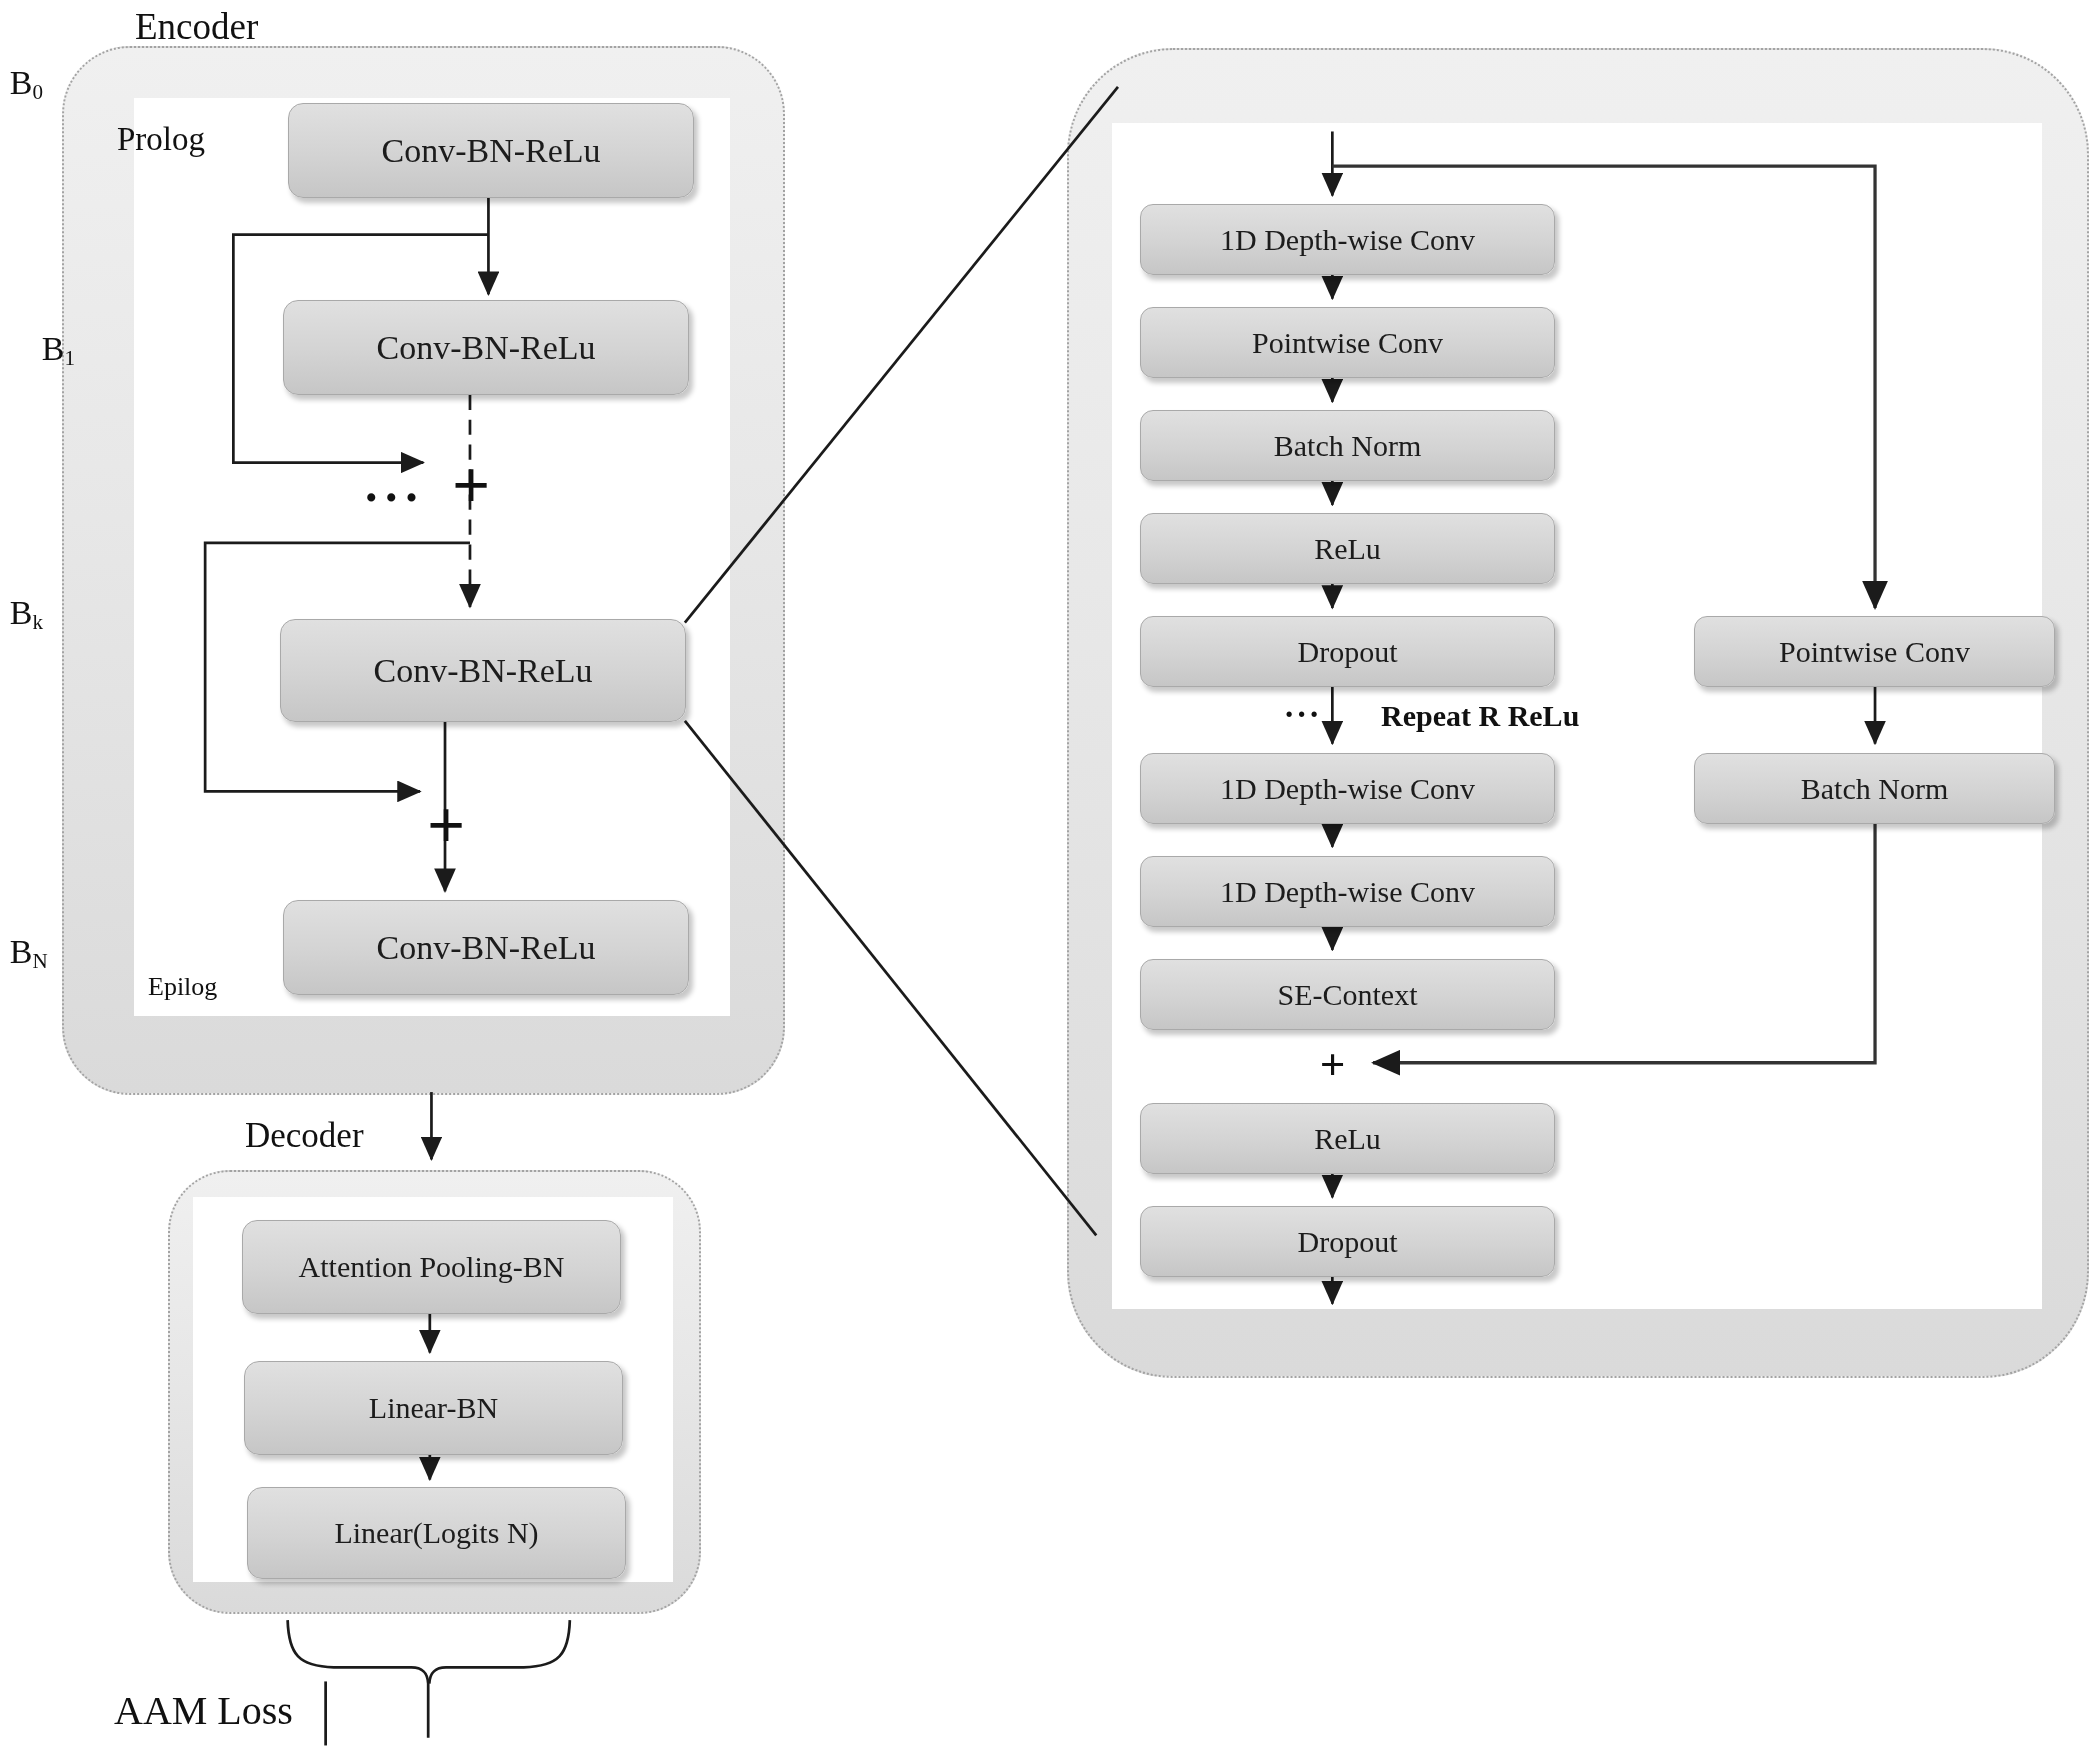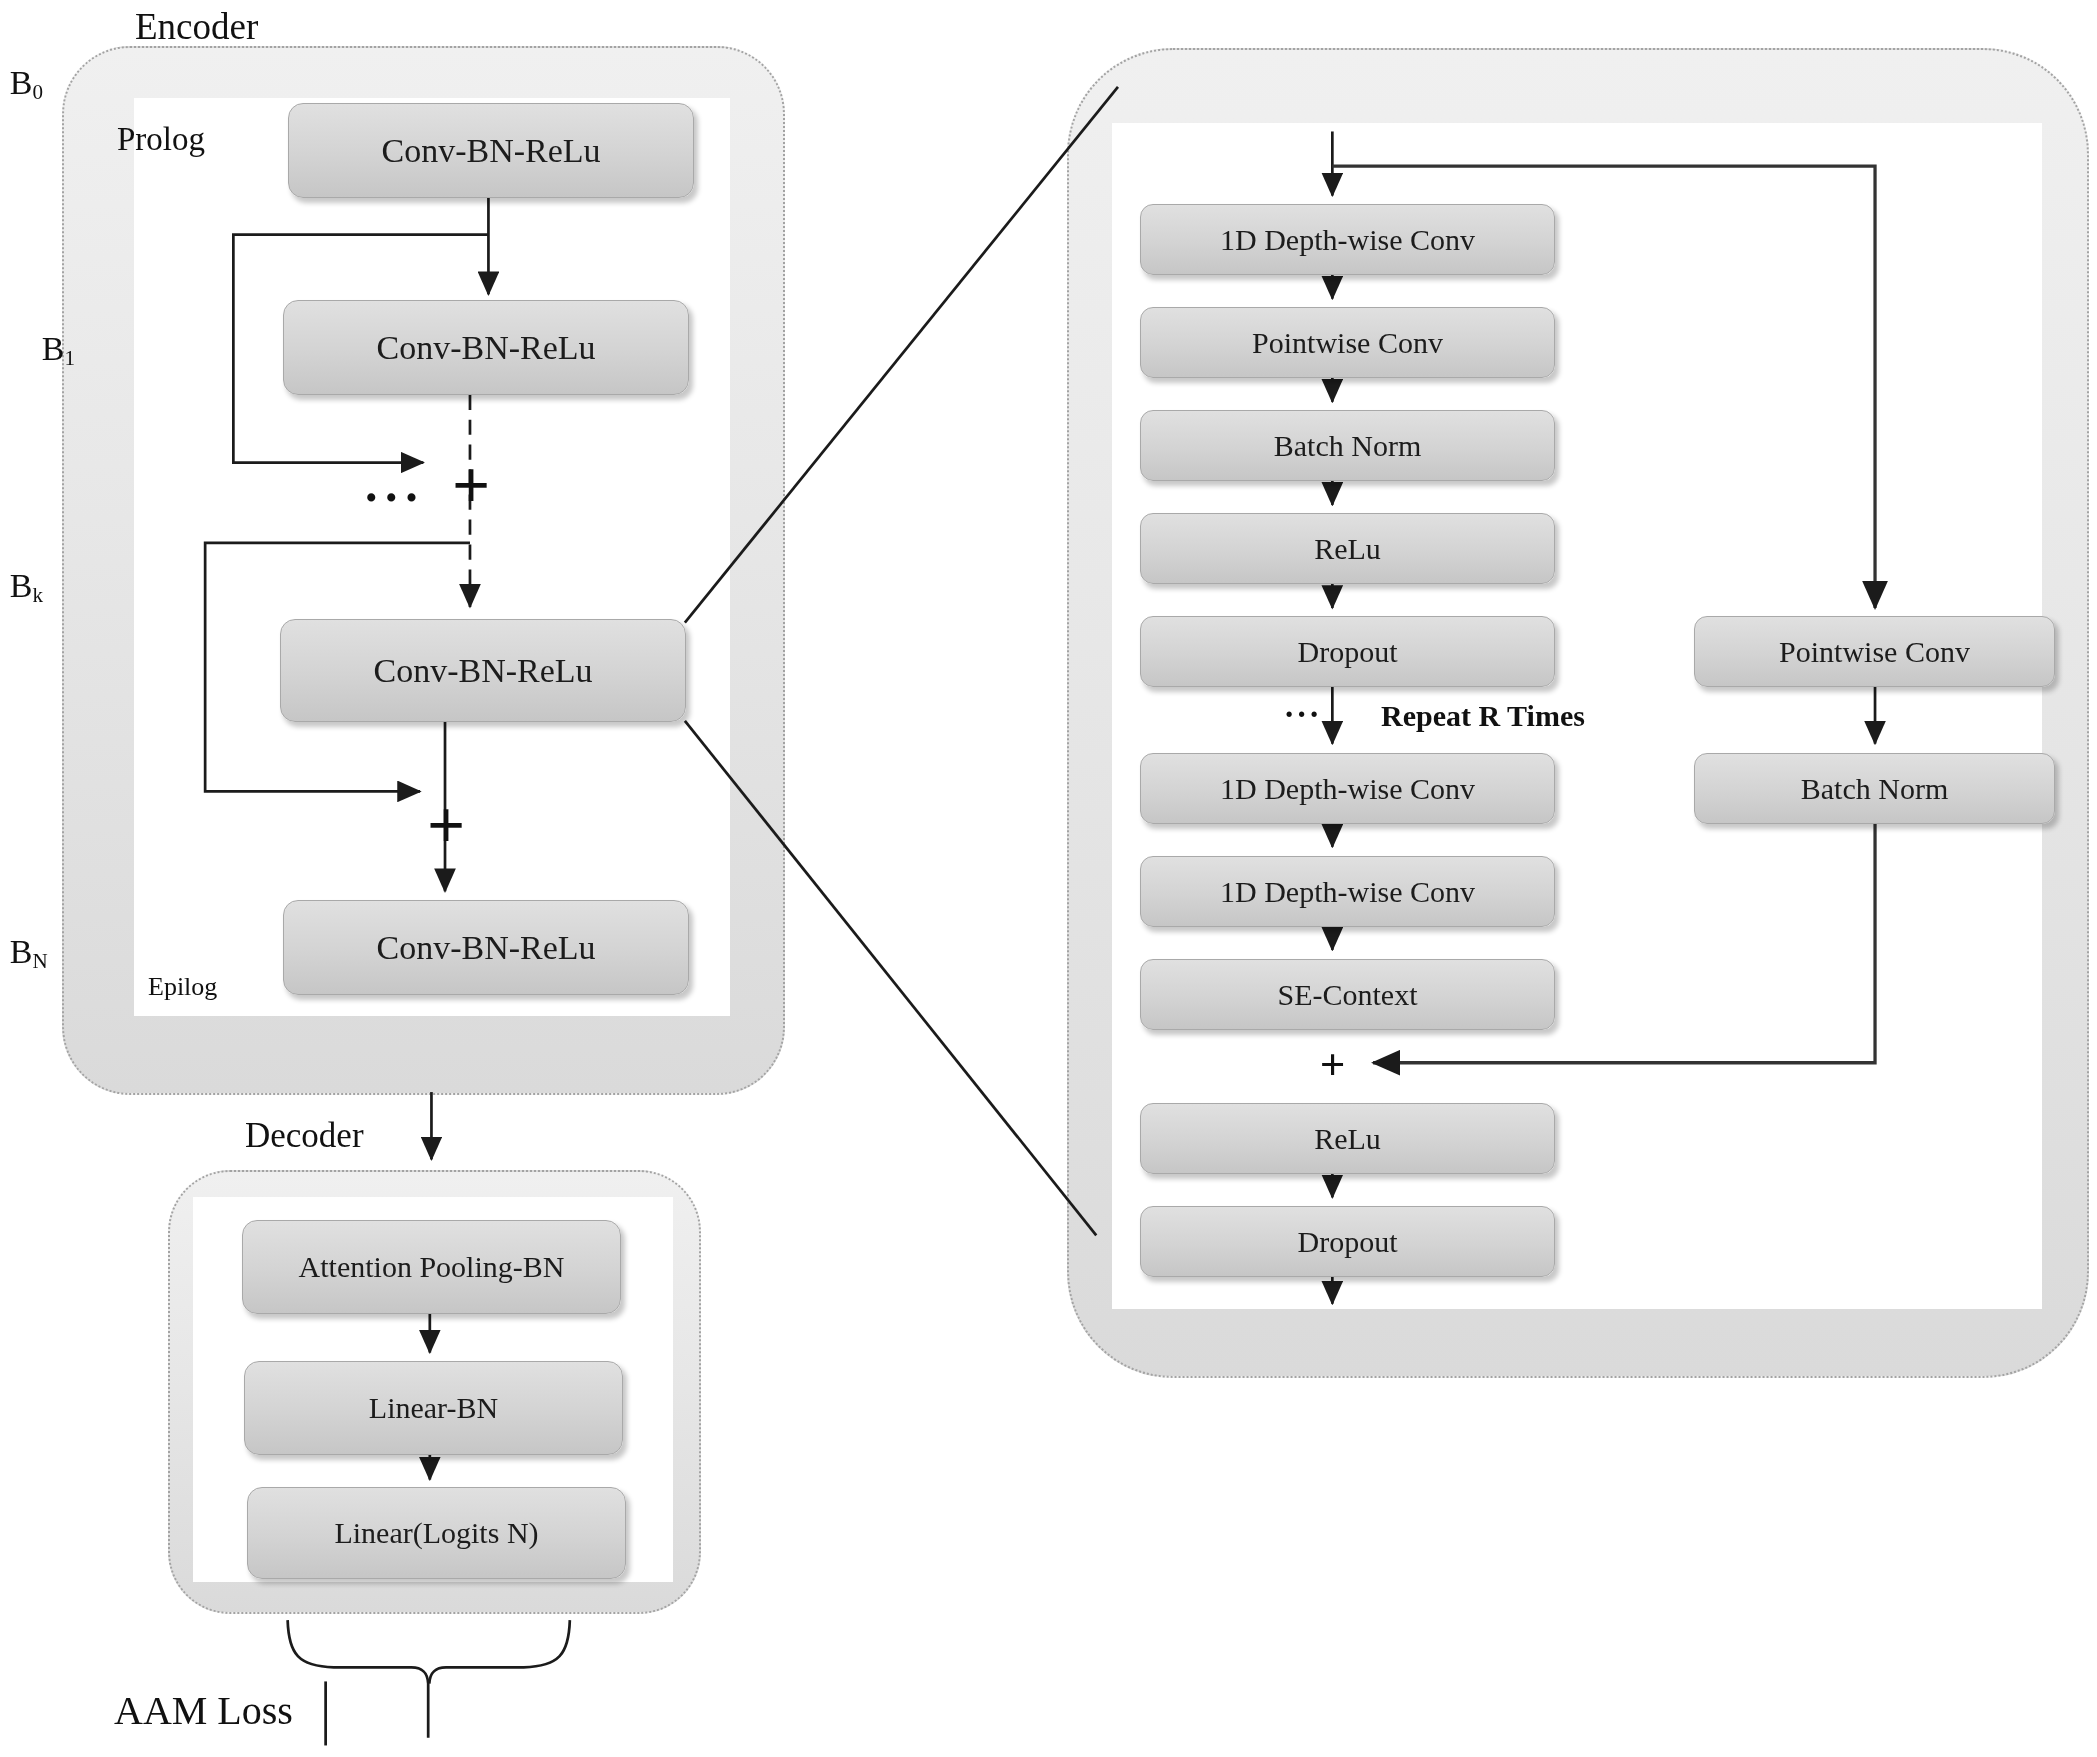--- a/index.html
+++ b/index.html
@@ -87,21 +87,21 @@
   <div class="lbl" style="left:135px;top:5.4px;font-size:37px;">
     <span>Encoder</span>
   </div>
 
   <div class="lbl" style="left:9.8px;top:64px;font-size:34px;">
     <span>B</span><span class="sub">0</span>
   </div>
   <div class="lbl" style="left:9.8px;top:330px;font-size:34px;margin-left:32px;">
     <span>B</span><span class="sub">1</span>
   </div>
-  <div class="lbl" style="left:9.8px;top:567px;font-size:34px;">
+  <div class="lbl" style="left:9.8px;top:594px;font-size:34px;">
     <span>B</span><span class="sub">k</span>
   </div>
   <div class="lbl" style="left:9.8px;top:933px;font-size:34px;">
     <span>B</span><span class="sub">N</span>
   </div>
 
   <div class="lbl" style="left:117px;top:121px;font-size:33px;">Prolog</div>
   <div class="lbl" style="left:148px;top:940px;font-size:26px;margin-top:32px;">Epilog</div>
 
   <div class="gblock" style="left:288px;top:103px;width:404px;height:93px;font-size:34px;">Conv-BN-ReLu</div>
@@ -126,21 +126,21 @@
   <div class="gblock" style="left:1140px;top:410px;width:413px;height:69px;font-size:30px;border-radius:13px;">Batch Norm</div>
   <div class="gblock" style="left:1140px;top:513px;width:413px;height:69px;font-size:30px;border-radius:13px;">ReLu</div>
   <div class="gblock" style="left:1140px;top:616px;width:413px;height:69px;font-size:30px;border-radius:13px;">Dropout</div>
   <div class="gblock" style="left:1140px;top:753px;width:413px;height:69px;font-size:30px;border-radius:13px;">1D Depth-wise Conv</div>
   <div class="gblock" style="left:1140px;top:856px;width:413px;height:69px;font-size:30px;border-radius:13px;">1D Depth-wise Conv</div>
   <div class="gblock" style="left:1140px;top:959px;width:413px;height:69px;font-size:30px;border-radius:13px;">SE-Context</div>
   <div class="gblock" style="left:1140px;top:1103px;width:413px;height:69px;font-size:30px;border-radius:13px;">ReLu</div>
   <div class="gblock" style="left:1140px;top:1206px;width:413px;height:69px;font-size:30px;border-radius:13px;">Dropout</div>
 
   <div class="dots" style="left:1285px;top:688px;font-size:33px;letter-spacing:4.3px;">...</div>
-  <div class="lbl" style="left:1381px;top:699px;font-size:30px;font-weight:600;">Repeat R Times</div>
+  <div class="lbl" style="left:1381px;top:699px;font-size:30px;font-weight:600;">Repeat R ReLu</div>
 
   <div class="plus" style="left:1304px;top:1035px;width:57px;height:57px;font-size:45px;">+</div>
 
   <div class="gblock" style="left:1694px;top:616px;width:359px;height:69px;font-size:30px;border-radius:13px;">Pointwise Conv</div>
   <div class="gblock" style="left:1694px;top:753px;width:359px;height:69px;font-size:30px;border-radius:13px;">Batch Norm</div>
 
 </div>
 
 
 </body></html>

